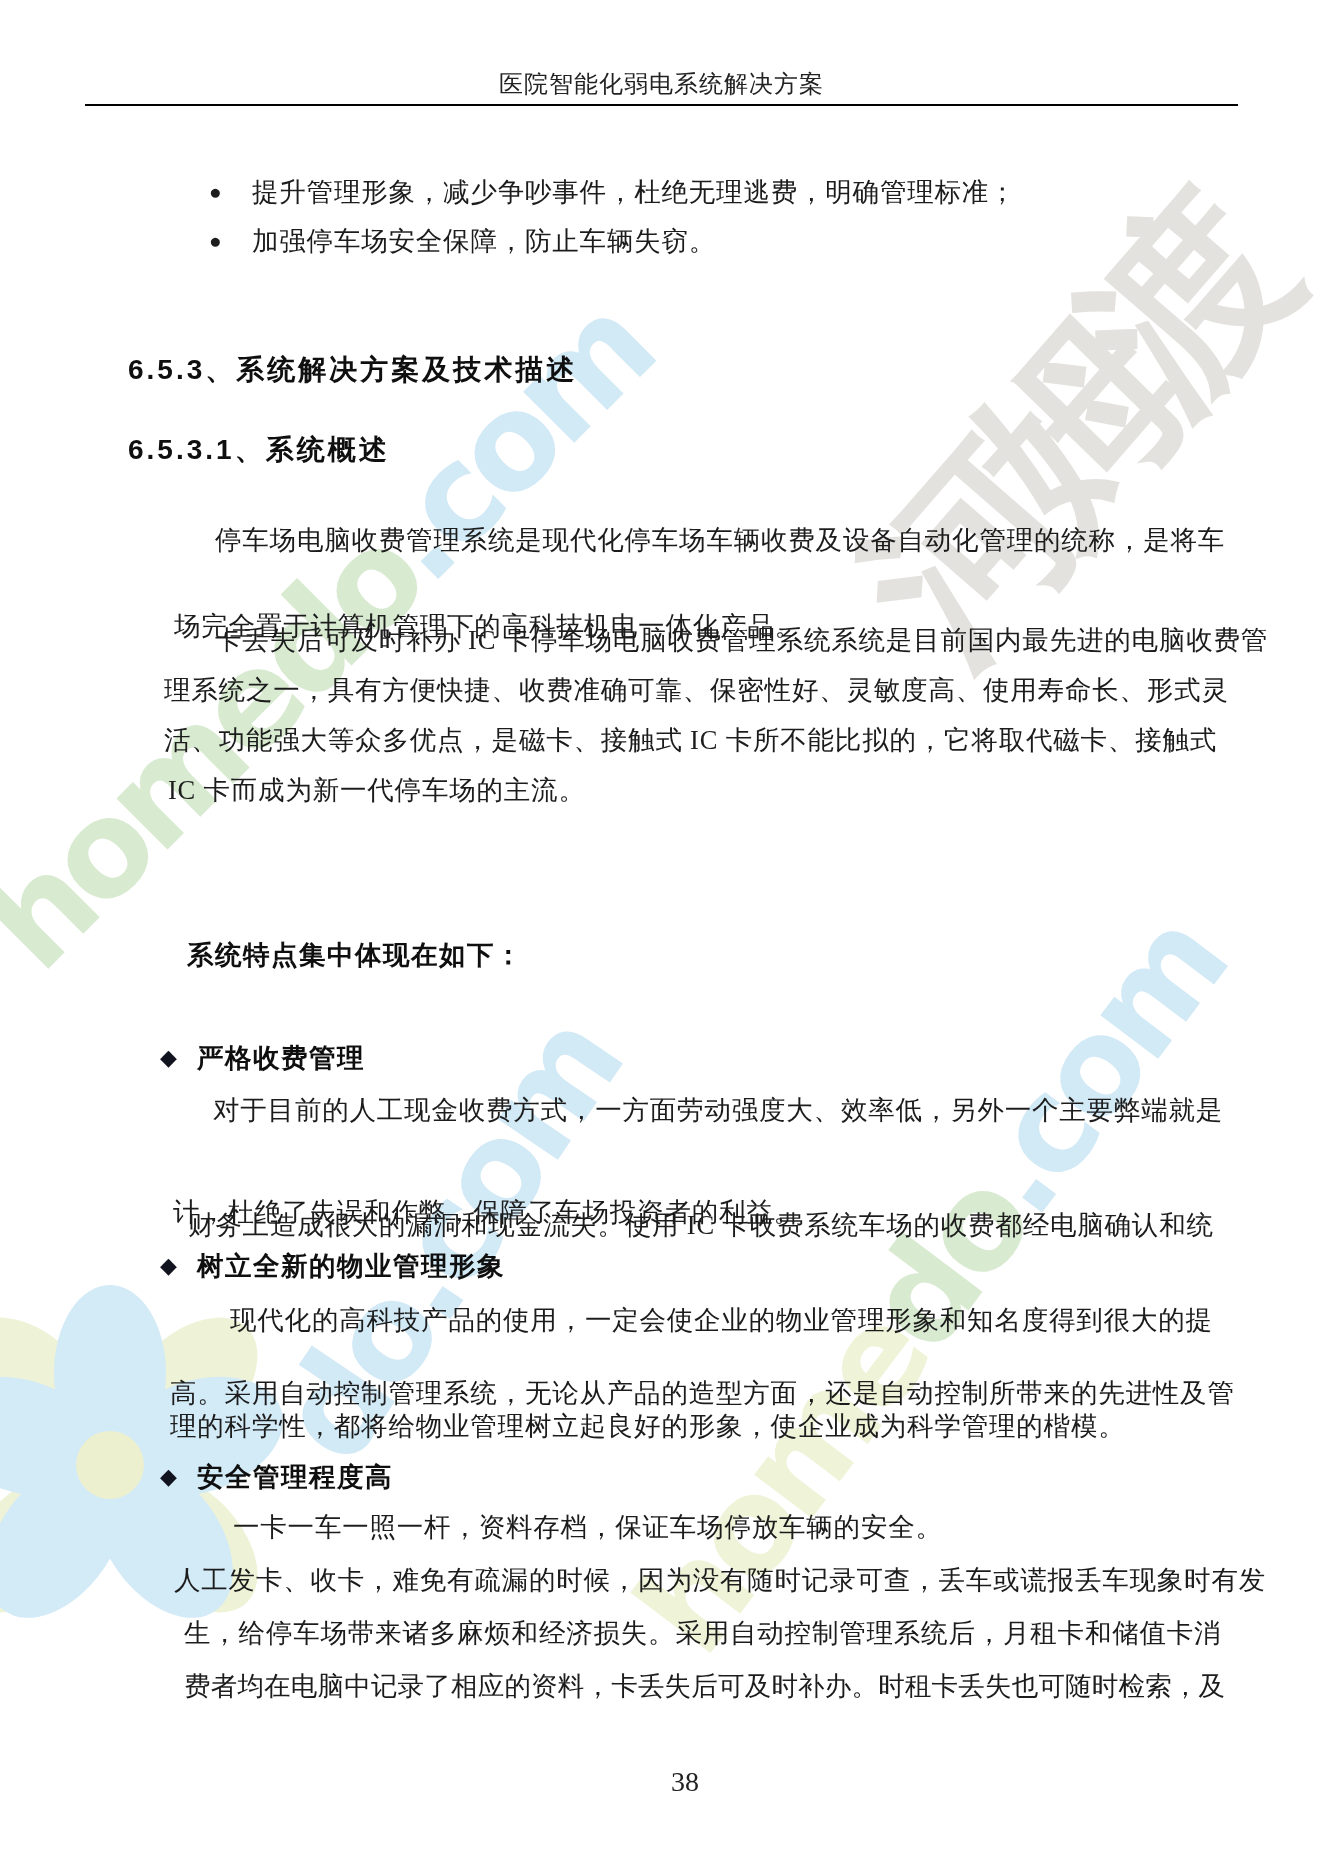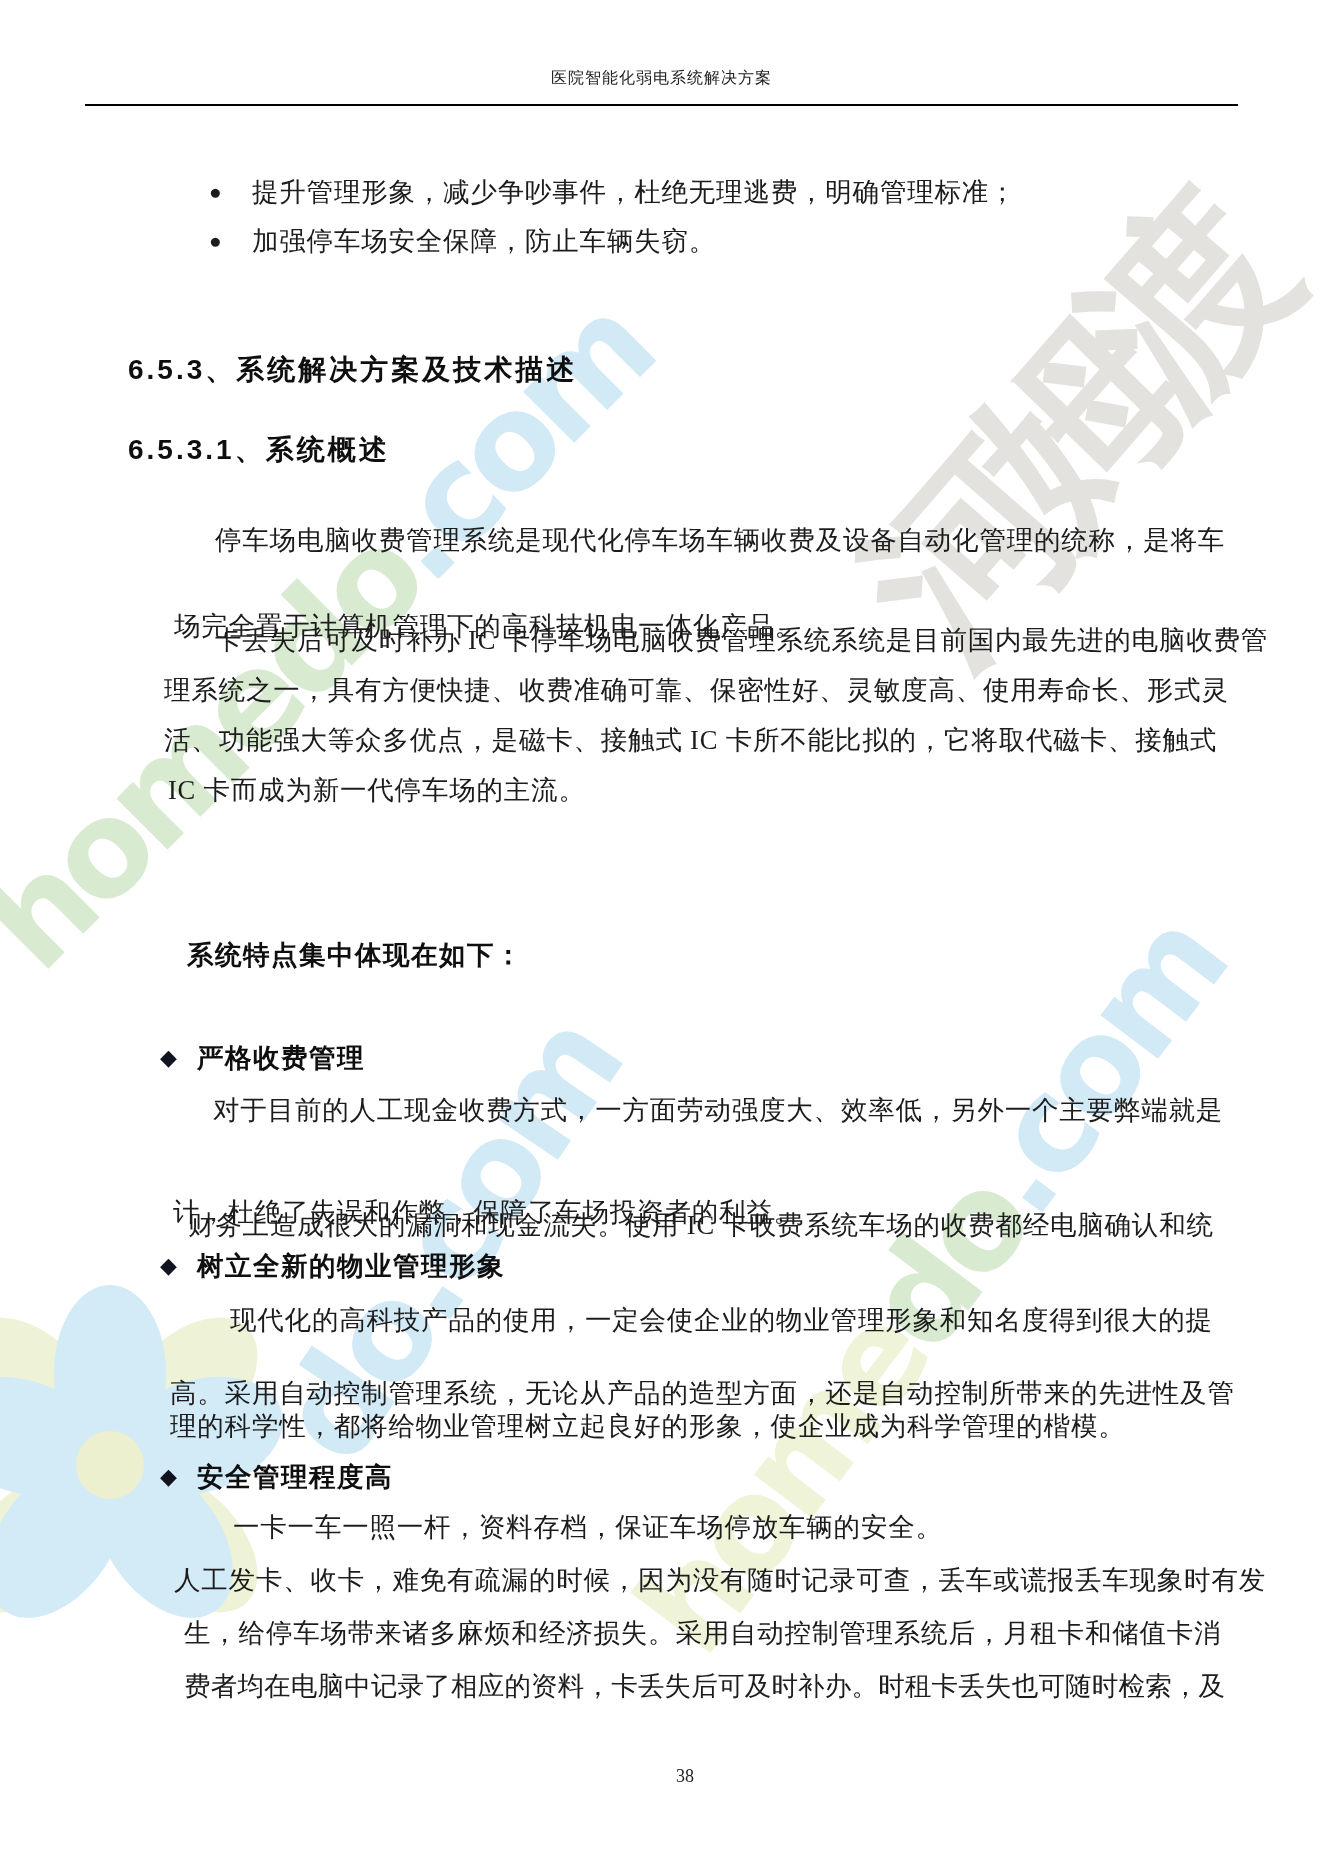--- a/index.html
+++ b/index.html
@@ -11,25 +11,25 @@
   
   .line{position:absolute;white-space:nowrap;color:#1c1c1c;line-height:36px;height:36px;}
   .line.body{font-size:26.5px;letter-spacing:0.8px;}
   .line.h{font-size:28px;font-weight:bold;letter-spacing:3px;color:#0f0f0f;font-family:"Liberation Sans","DejaVu Sans",sans-serif;}
   .line.hb{font-size:26.5px;font-weight:bold;letter-spacing:1.5px;color:#0f0f0f;}
   .line .mk{position:absolute;top:0;line-height:36px;}
   .mk.dot{font-size:21px;}
   .mk.dia{font-size:22px;color:#11131f;}
   
   .doc-header{position:absolute;left:0;top:68px;width:100%;text-align:center;
-    font-size:16px;letter-spacing:1px;color:#222;}
+    font-size:24px;letter-spacing:1px;color:#222;}
   .header-rule{position:absolute;left:85px;top:104px;width:1153px;height:0;
     border-top:2.5px solid #000;}
   .page-num{position:absolute;left:655px;top:1766px;width:60px;text-align:center;
-    font-size:18px;color:#222;}
+    font-size:28px;color:#222;}
   
   .wm-layer{position:absolute;inset:0;pointer-events:none;}
   .wm{position:absolute;white-space:nowrap;font-weight:bold;
       font-family:"DejaVu Sans","Liberation Sans",sans-serif;
       transform-origin:0 50%;}
   .wm.brand{font-size:132px;letter-spacing:-8px;line-height:132px;height:132px;}
   .wm.cn{font-size:195px;letter-spacing:-28px;line-height:195px;height:195px;color:var(--wm-gray);}
   .wm .c-green{color:var(--wm-green);}
   .wm .c-cyan{color:var(--wm-cyan);}
   .wm .c-yellow{color:var(--wm-yellow);}

